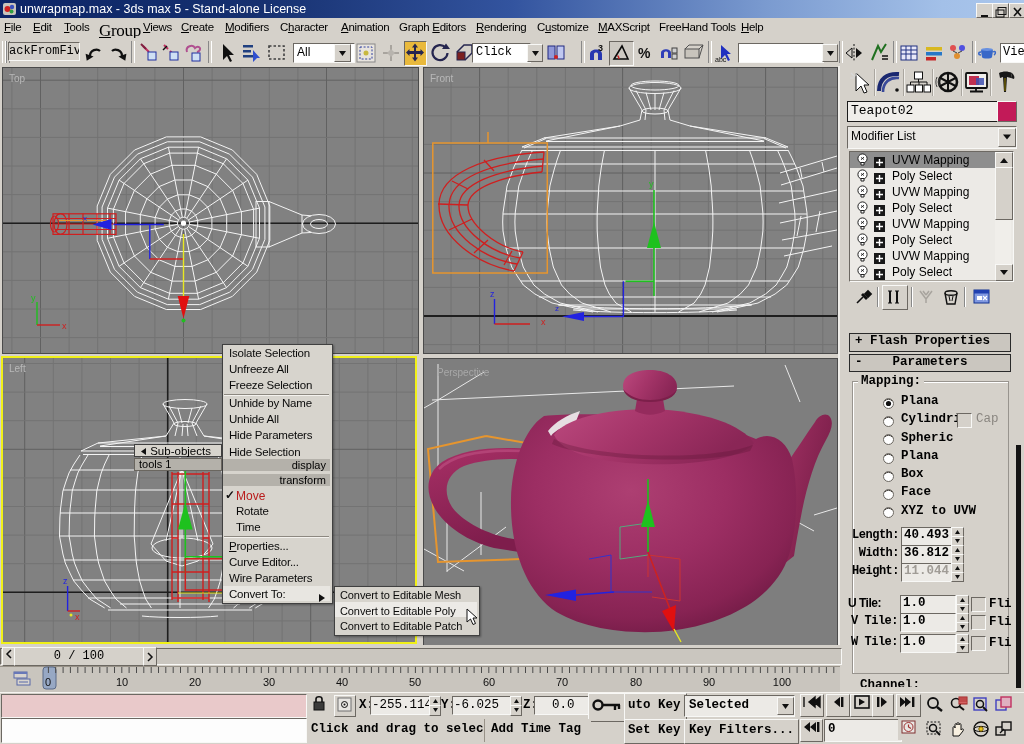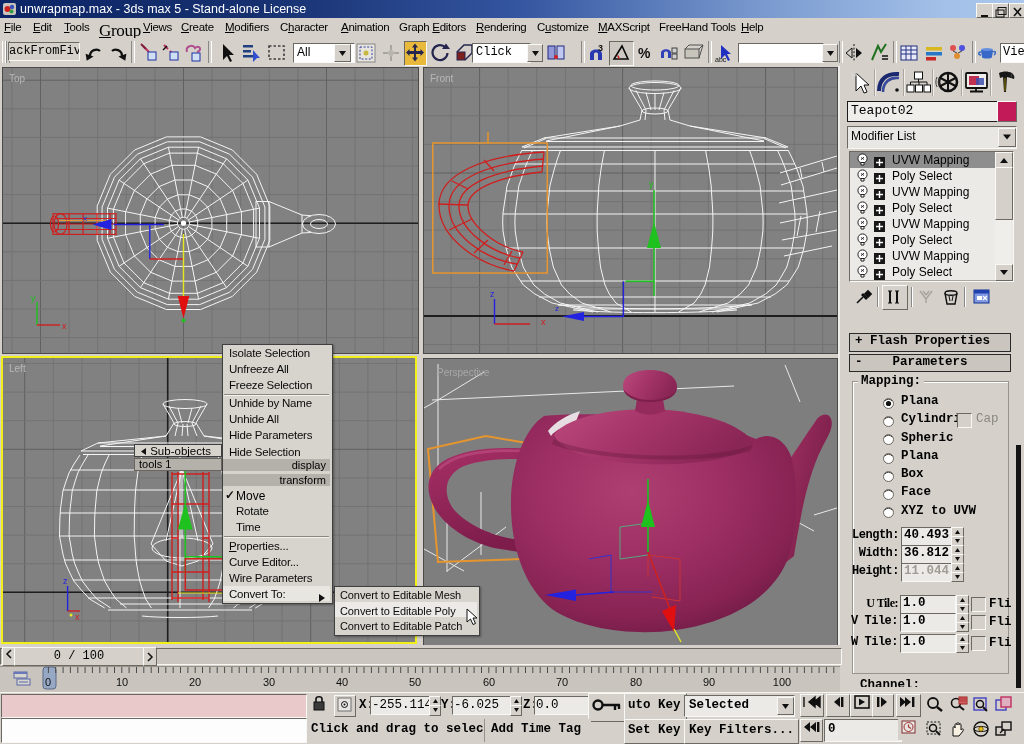--- a/index.html
+++ b/index.html
@@ -754,21 +754,21 @@
 <div style="position:absolute;left:951px;top:563px;width:11px;height:8px;background:#d5d1ca;border-top:1px solid #f8f8f6;border-left:1px solid #f8f8f6;border-right:1px solid #6c6862;border-bottom:1px solid #6c6862;text-align:center">
     <svg width="7" height="6" style="display:block;margin:1px auto 0">
       <path d="M3.5,1 L6,5 L1,5 Z" fill="#101010"></path>
     </svg>
   </div>
 <div style="position:absolute;left:951px;top:572px;width:11px;height:8px;background:#d5d1ca;border-top:1px solid #f8f8f6;border-left:1px solid #f8f8f6;border-right:1px solid #6c6862;border-bottom:1px solid #6c6862;text-align:center">
     <svg width="7" height="6" style="display:block;margin:1px auto 0">
       <path d="M1,1 L6,1 L3.5,5 Z" fill="#101010"></path>
     </svg>
   </div>
-<div style="position:absolute;left:848px;top:596px;width:50px;text-align:right;font-family:Liberation Serif, serif;font-size:12px;font-weight:bold;white-space:nowrap;letter-spacing:-0.5px">U Tile:</div>
+<div style="position:absolute;left:848px;top:596px;width:50px;font-family:Liberation Sans, sans-serif;font-size:12px;font-weight:bold;white-space:nowrap;letter-spacing:-0.5px">U Tile:</div>
 <div style="position:absolute;left:900px;top:595px;width:52px;height:17px;background:#eceae6;border-top:1px solid #6c6862;border-left:1px solid #6c6862;border-right:1px solid #f8f8f6;border-bottom:1px solid #f8f8f6;font-family:'Liberation Mono',monospace;font-size:12.5px;line-height:15px;padding-left:2px;font-weight:bold">1.0</div>
 <div style="position:absolute;left:956px;top:595px;width:11px;height:8px;background:#d5d1ca;border-top:1px solid #f8f8f6;border-left:1px solid #f8f8f6;border-right:1px solid #6c6862;border-bottom:1px solid #6c6862;text-align:center">
     <svg width="7" height="6" style="display:block;margin:1px auto 0">
       <path d="M3.5,1 L6,5 L1,5 Z" fill="#101010"></path>
     </svg>
   </div>
 <div style="position:absolute;left:956px;top:604px;width:11px;height:8px;background:#d5d1ca;border-top:1px solid #f8f8f6;border-left:1px solid #f8f8f6;border-right:1px solid #6c6862;border-bottom:1px solid #6c6862;text-align:center">
     <svg width="7" height="6" style="display:block;margin:1px auto 0">
       <path d="M1,1 L6,1 L3.5,5 Z" fill="#101010"></path>
     </svg>
@@ -974,21 +974,21 @@
     <svg width="7" height="6" style="display:block;margin:1px auto 0">
       <path d="M3.5,1 L6,5 L1,5 Z" fill="#101010"></path>
     </svg>
   </div>
 <div style="position:absolute;left:510px;top:705px;width:10px;height:9px;background:#d5d1ca;border-top:1px solid #f8f8f6;border-left:1px solid #f8f8f6;border-right:1px solid #6c6862;border-bottom:1px solid #6c6862;text-align:center">
     <svg width="7" height="6" style="display:block;margin:1px auto 0">
       <path d="M1,1 L6,1 L3.5,5 Z" fill="#101010"></path>
     </svg>
   </div>
 <div style="position:absolute;left:523px;top:698px;font-family:'Liberation Mono',monospace;font-size:12.5px;font-weight:bold">Z:</div>
-<div style="position:absolute;left:534px;top:696px;width:60px;height:17px;background:#eceae6;border-top:1px solid #6c6862;border-left:1px solid #6c6862;border-right:1px solid #f8f8f6;border-bottom:1px solid #f8f8f6;font-family:'Liberation Mono',monospace;font-size:12.5px;line-height:16px;padding-left:1px;overflow:hidden">0.0</div>
+<div style="position:absolute;left:534px;top:696px;width:60px;height:17px;background:#eceae6;border-top:1px solid #6c6862;border-left:1px solid #6c6862;border-right:1px solid #f8f8f6;border-bottom:1px solid #f8f8f6;font-family:'Liberation Mono',monospace;font-size:12.5px;line-height:16px;padding-left:17px;overflow:hidden">0.0</div>
 <div style="position:absolute;left:588px;top:693px;width:36px;height:27px;background:#d5d1ca;border-top:1px solid #f8f8f6;border-left:1px solid #f8f8f6;border-right:1px solid #6c6862;border-bottom:1px solid #6c6862;text-align:center"><svg width="34" height="22">
       <circle cx="8" cy="11" r="4.5" fill="none" stroke="#101010" stroke-width="2.4"></circle>
       <path d="M12,11 L30,11 M25,11 L25,16 M29,11 L29,15" stroke="#101010" stroke-width="2.4"></path>
     </svg></div>
 <div style="position:absolute;left:624px;top:693px;width:58px;height:25px;background:#d5d1ca;border-top:1px solid #f8f8f6;border-left:1px solid #f8f8f6;border-right:1px solid #6c6862;border-bottom:1px solid #6c6862;font-family:'Liberation Mono',monospace;font-size:12.5px;line-height:23px;font-weight:bold;padding-left:3px;overflow:hidden">uto Key</div>
 <div style="position:absolute;left:624px;top:719px;width:58px;height:23px;background:#d5d1ca;border-top:1px solid #f8f8f6;border-left:1px solid #f8f8f6;border-right:1px solid #6c6862;border-bottom:1px solid #6c6862;font-family:'Liberation Mono',monospace;font-size:12.5px;line-height:21px;font-weight:bold;padding-left:3px;overflow:hidden">Set Key</div>
 <div style="position:absolute;left:311px;top:722px;font-family:'Liberation Mono',monospace;font-size:12.5px;font-weight:bold;white-space:nowrap;width:172px;overflow:hidden">Click and drag to select</div>
 <div style="position:absolute;left:484px;top:719px;width:100px;height:23px;background:#d5d1ca;border-left:1px solid #989288;font-family:'Liberation Mono',monospace;font-size:12.5px;line-height:21px;font-weight:bold;padding-left:6px">Add Time Tag</div>
 <div style="position:absolute;left:684px;top:695px;width:109px;height:20px;background:#eceae6;border-top:1px solid #6c6862;border-left:1px solid #6c6862;border-right:1px solid #f8f8f6;border-bottom:1px solid #f8f8f6"></div>
 <div style="position:absolute;left:689px;top:698px;font-family:'Liberation Mono',monospace;font-size:12.5px;font-weight:bold">Selected</div>
@@ -1069,21 +1069,21 @@
 <div style="position:absolute;left:229px;top:363px;font-family:'Liberation Sans',sans-serif;font-size:11.5px;letter-spacing:-0.2px;color:#0a0a0a;white-space:nowrap">Unfreeze All</div>
 <div style="position:absolute;left:229px;top:379px;font-family:'Liberation Sans',sans-serif;font-size:11.5px;letter-spacing:-0.2px;color:#0a0a0a;white-space:nowrap">Freeze Selection</div>
 <div style="position:absolute;left:224px;top:394px;width:105px;height:1px;background:#8c8880;border-bottom:1px solid #f4f2ee"></div>
 <div style="position:absolute;left:229px;top:397px;font-family:'Liberation Sans',sans-serif;font-size:11.5px;letter-spacing:-0.2px;color:#0a0a0a;white-space:nowrap">Unhide by Name</div>
 <div style="position:absolute;left:229px;top:413px;font-family:'Liberation Sans',sans-serif;font-size:11.5px;letter-spacing:-0.2px;color:#0a0a0a;white-space:nowrap">Unhide All</div>
 <div style="position:absolute;left:229px;top:429px;font-family:'Liberation Sans',sans-serif;font-size:11.5px;letter-spacing:-0.2px;color:#0a0a0a;white-space:nowrap">Hide Parameters</div>
 <div style="position:absolute;left:229px;top:446px;font-family:'Liberation Sans',sans-serif;font-size:11.5px;letter-spacing:-0.2px;color:#0a0a0a;white-space:nowrap">Hide Selection</div>
 <div style="position:absolute;left:223px;top:459px;width:107px;height:12px;background:#b4b1aa;font-family:'Liberation Sans',sans-serif;font-size:11px;text-align:right;padding-right:4px;line-height:12px;box-sizing:border-box">display</div>
 <div style="position:absolute;left:223px;top:474px;width:107px;height:12px;background:#b4b1aa;font-family:'Liberation Sans',sans-serif;font-size:11px;text-align:right;padding-right:4px;line-height:12px;box-sizing:border-box">transform</div>
 <div style="position:absolute;left:225px;top:488px;font-family:'Liberation Sans',sans-serif;font-size:12px;font-weight:bold;color:#101010">✓</div>
-<div style="position:absolute;left:236px;top:489px;font-family:'Liberation Sans',sans-serif;font-size:12px;color:#000000">Move</div>
+<div style="position:absolute;left:236px;top:489px;font-family:'Liberation Sans',sans-serif;font-size:12px;color:#b91c1c">Move</div>
 <div style="position:absolute;left:236px;top:505px;font-family:'Liberation Sans',sans-serif;font-size:11.5px;letter-spacing:-0.2px;color:#0a0a0a;white-space:nowrap">Rotate</div>
 <div style="position:absolute;left:236px;top:521px;font-family:'Liberation Sans',sans-serif;font-size:11.5px;letter-spacing:-0.2px;color:#0a0a0a;white-space:nowrap">Time</div>
 <div style="position:absolute;left:224px;top:536px;width:105px;height:1px;background:#8c8880;border-bottom:1px solid #f4f2ee"></div>
 <div style="position:absolute;left:229px;top:540px;font-family:'Liberation Sans',sans-serif;font-size:11.5px;letter-spacing:-0.2px;color:#0a0a0a;white-space:nowrap"><span style="text-decoration:underline">P</span>roperties...</div>
 <div style="position:absolute;left:229px;top:556px;font-family:'Liberation Sans',sans-serif;font-size:11.5px;letter-spacing:-0.2px;color:#0a0a0a;white-space:nowrap">Curve Editor...</div>
 <div style="position:absolute;left:229px;top:572px;font-family:'Liberation Sans',sans-serif;font-size:11.5px;letter-spacing:-0.2px;color:#0a0a0a;white-space:nowrap">Wire Parameters</div>
 <div style="position:absolute;left:223px;top:586px;width:107px;height:15px;background:#e8e6e1"></div>
 <div style="position:absolute;left:229px;top:588px;font-family:'Liberation Sans',sans-serif;font-size:11.5px;letter-spacing:-0.2px;color:#0a0a0a;white-space:nowrap">Convert To:</div>
 <div style="position:absolute;left:318px;top:589px;width:8px;height:10px"><svg width="8" height="10">
       <path d="M1,1 L7,5 L1,9 Z" fill="#101010"></path>

